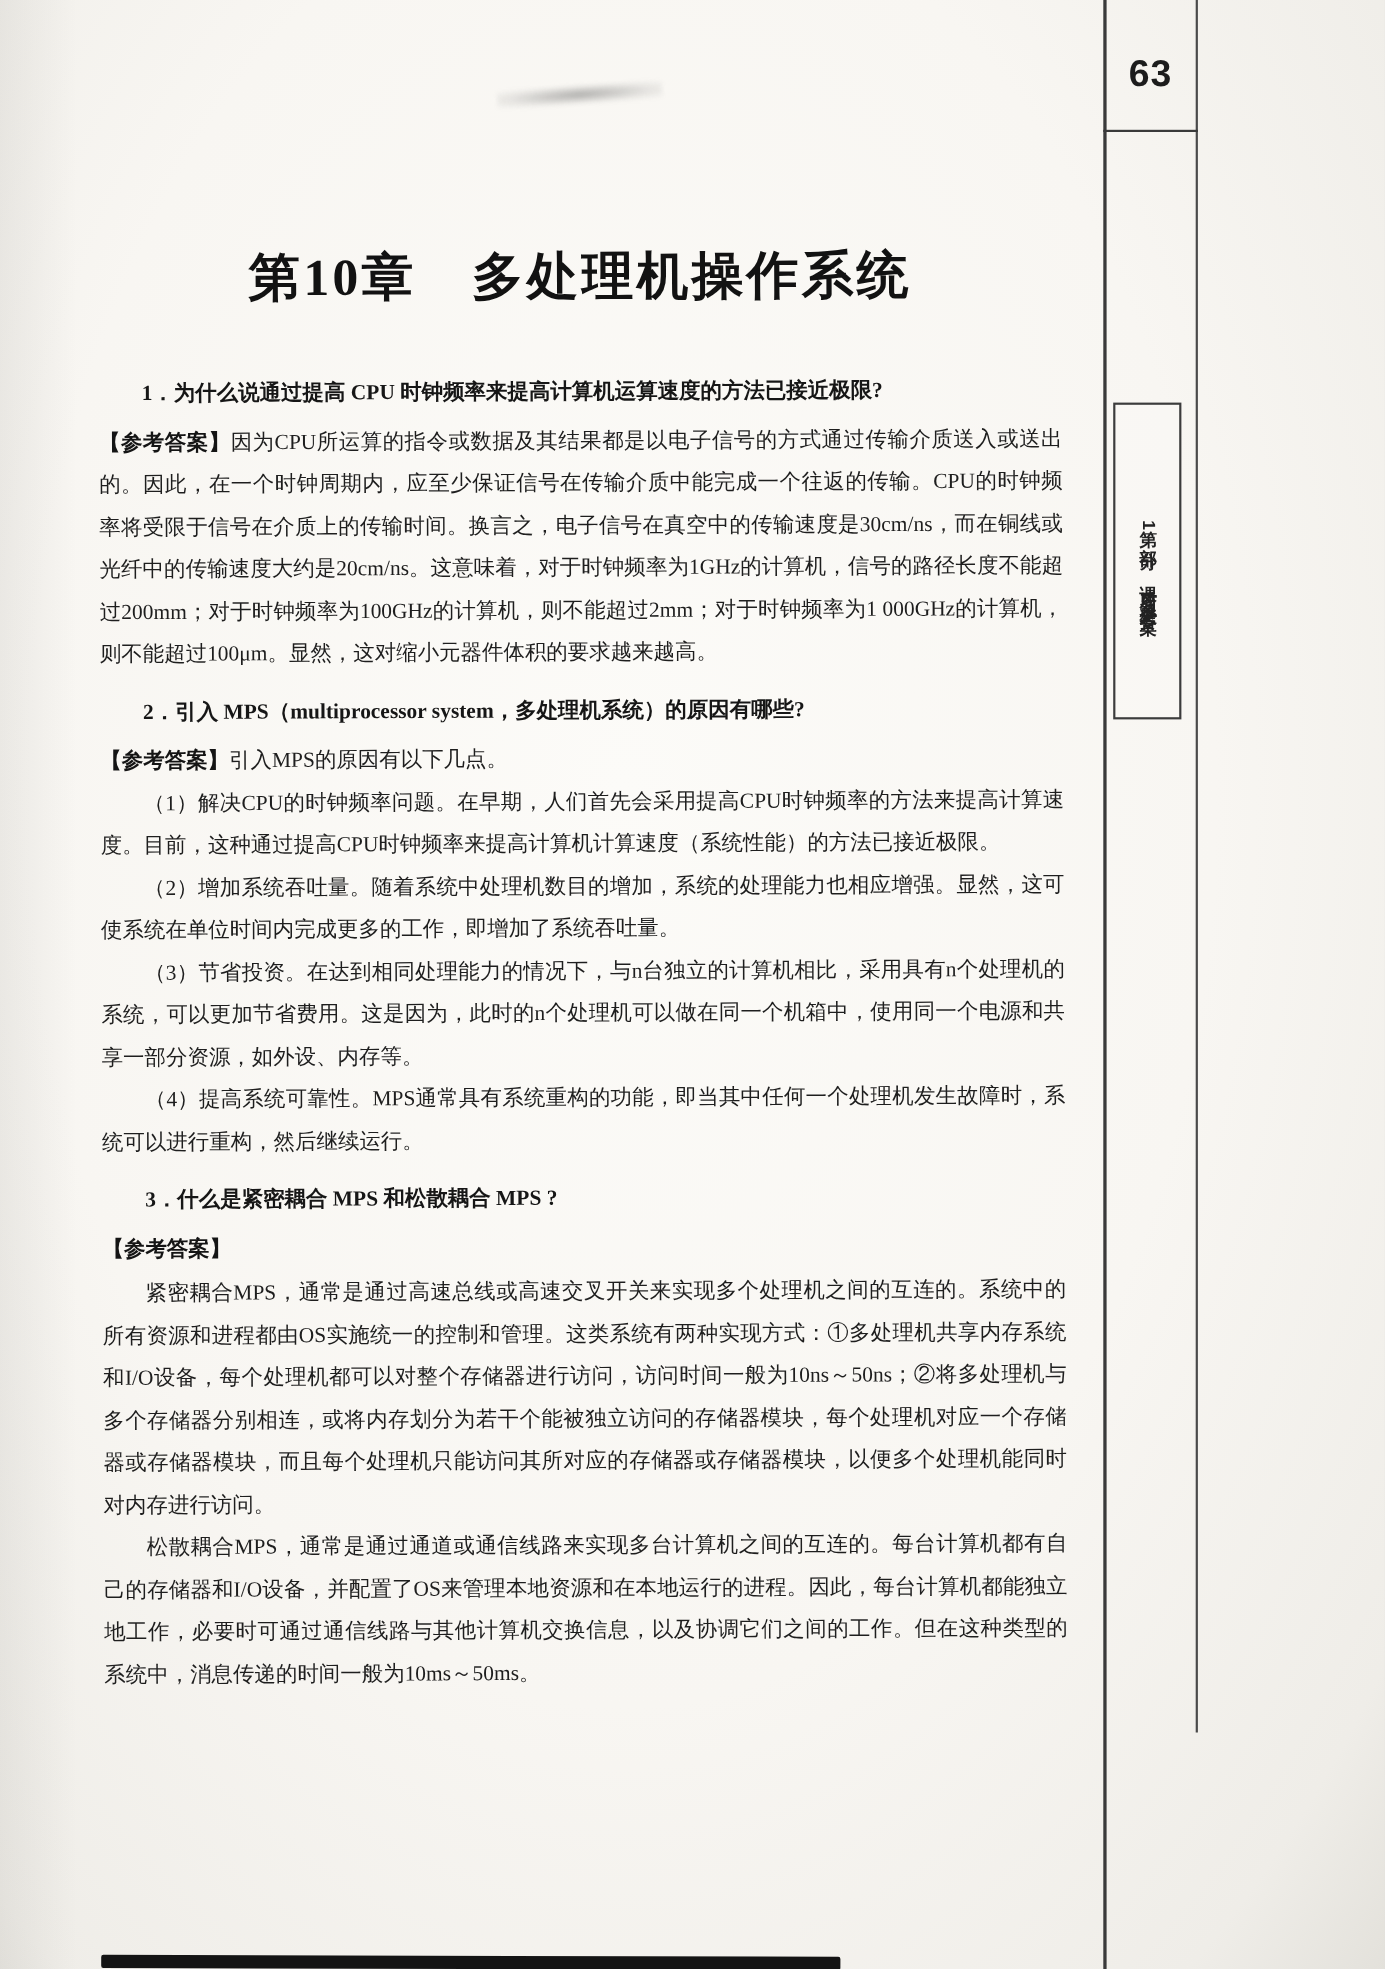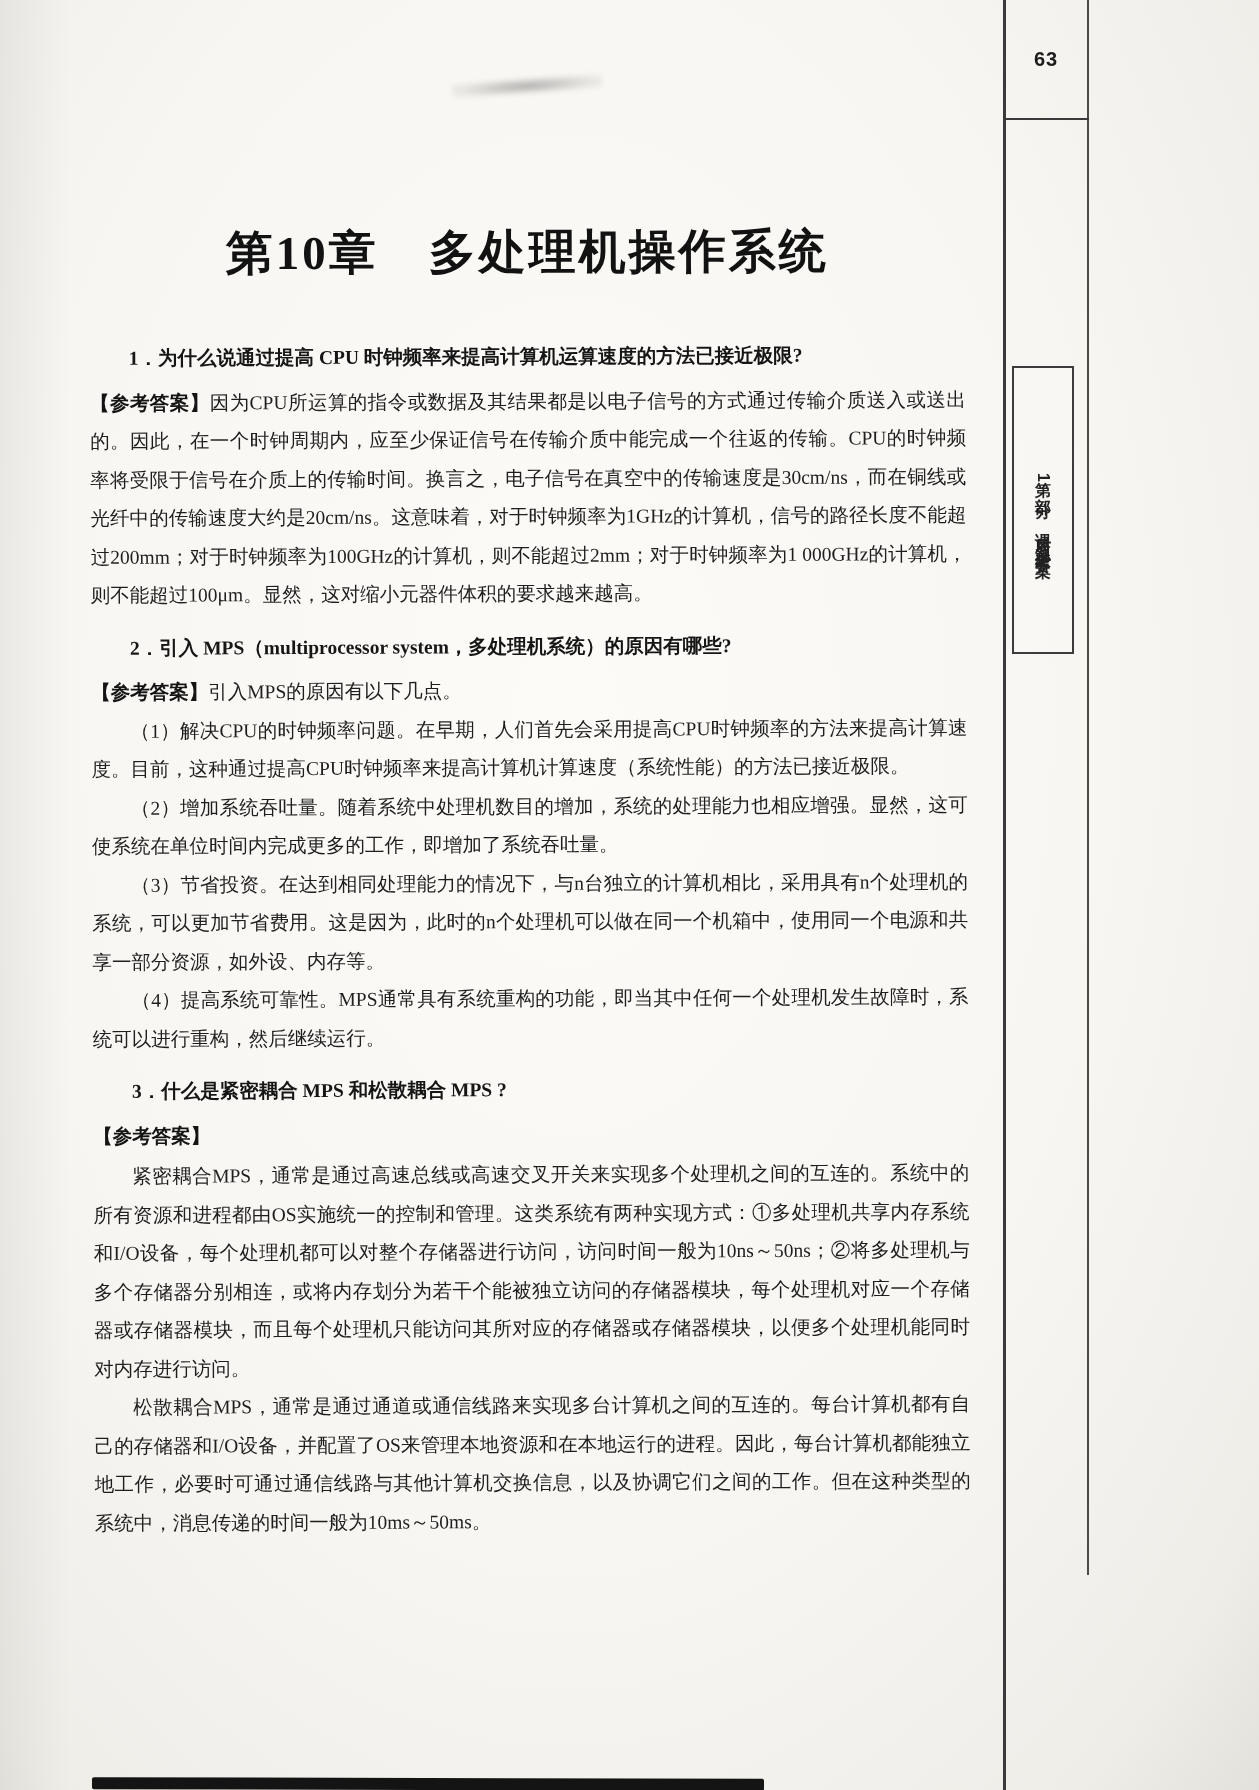--- a/index.html
+++ b/index.html
@@ -26,21 +26,21 @@
     background:#4a4a4a;
   }
   .hrule-top{
     position:absolute;left:1003px;top:118px;width:86px;height:2px;
     background:#3a3a3a;
   }
   .page-number{
     position:absolute;left:1006px;top:48px;width:80px;
     text-align:center;
     font-family:"Liberation Sans","DejaVu Sans",sans-serif;
-    font-weight:bold;font-size:20px;color:#1c1c1c;
+    font-weight:bold;font-size:34px;color:#1c1c1c;
     letter-spacing:1px;
   }
   .side-label-box{
     position:absolute;left:1012px;top:366px;width:58px;height:284px;
     border:2px solid #3c3c3c;
     display:flex;align-items:center;justify-content:center;
     background:rgba(250,249,245,0.6);
   }
   .side-label{
     writing-mode:vertical-rl;

